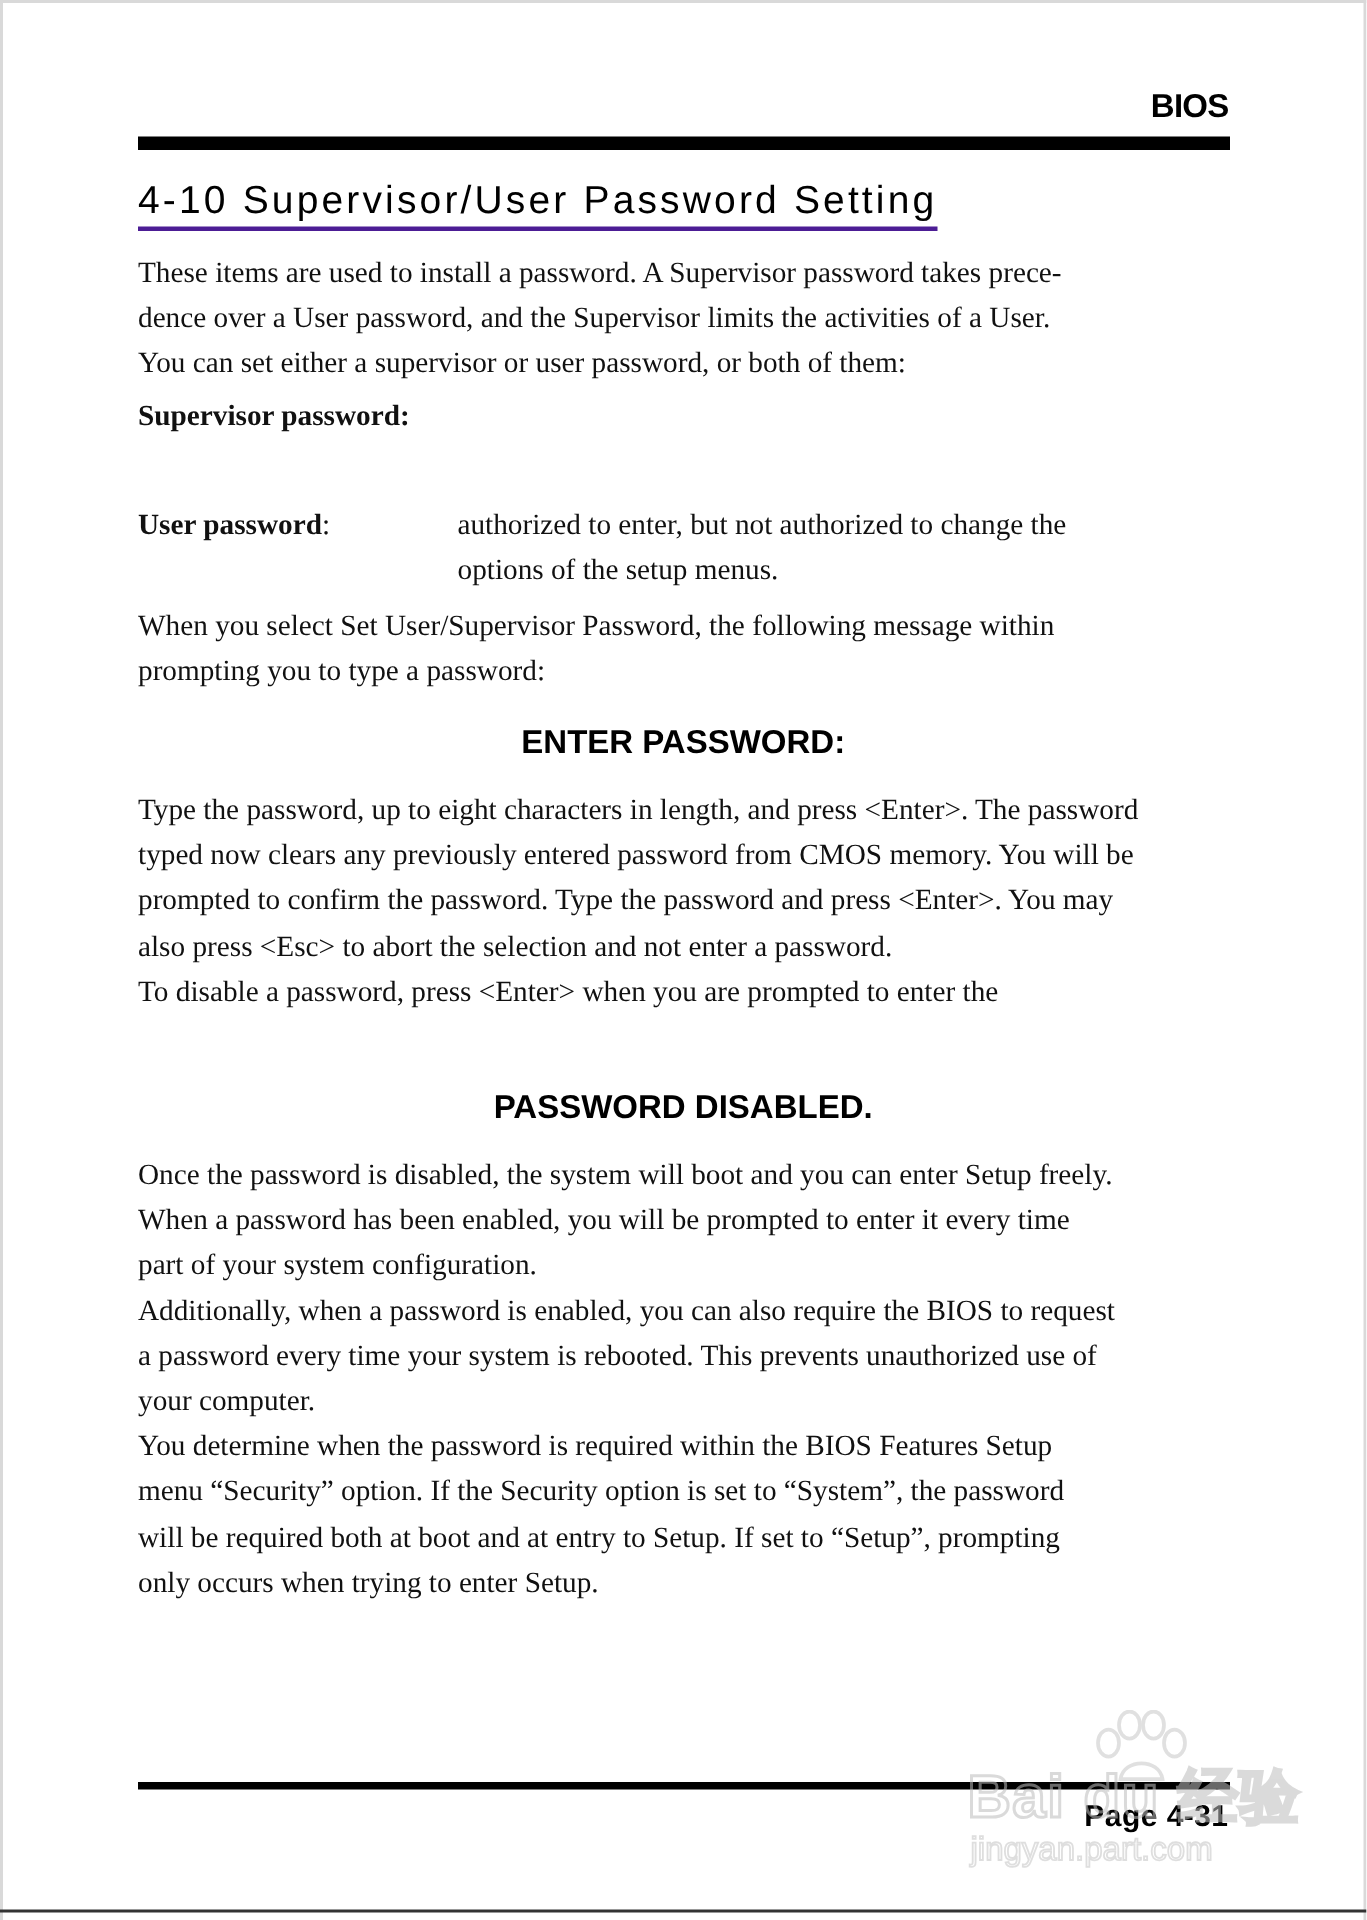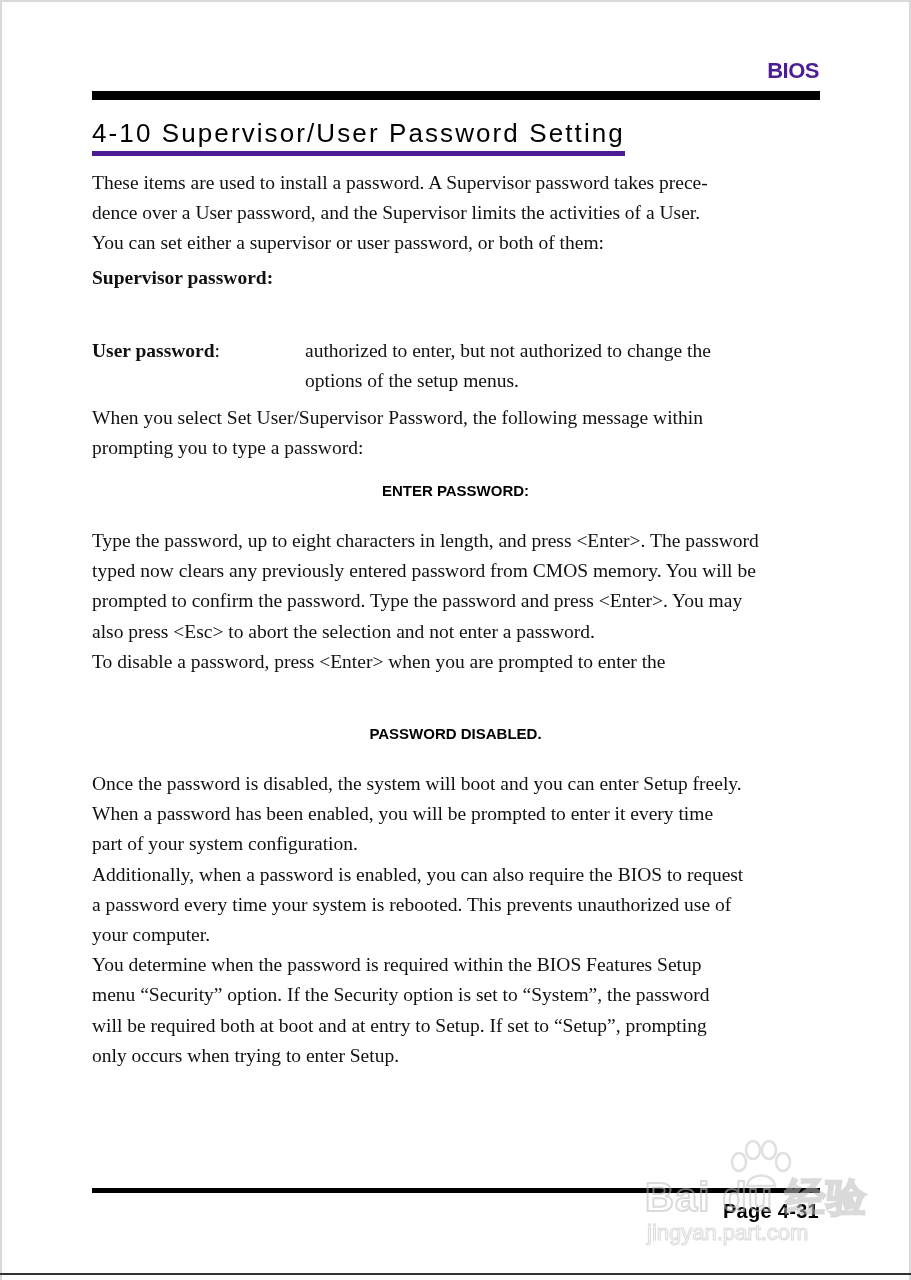--- a/index.html
+++ b/index.html
@@ -12,51 +12,51 @@
       border-left: 2px solid #d9d9d9;
       border-right: 2px solid #d9d9d9;
     }
     .page-bottom-edge {
       position: absolute; left: 0; top: 1273px; width: 911px; height: 2px; background: #333;
     }
 
     .header-label {
       position: absolute; right: 92px; top: 58px;
       font-family: "Liberation Sans", "DejaVu Sans", sans-serif;
-      font-weight: bold; font-size: 22px; letter-spacing: -0.5px; color: #4c1d95;
+      font-weight: bold; font-size: 22px; letter-spacing: -0.5px; color: #000000;
     }
     .header-rule {
       position: absolute; left: 92px; top: 91px; width: 728px; height: 9px; background: #000;
     }
 
     .section-title {
       position: absolute; left: 92px; top: 118px;
       font-family: "Liberation Sans", "DejaVu Sans", sans-serif;
       font-size: 26px; letter-spacing: 2.1px; color: #000;
       padding-bottom: 3px;
-      border-bottom: 5px solid #4c1d95;
+      border-bottom: 3px solid #4c1d95;
       white-space: nowrap;
       line-height: 30px;
     }
 
     .body-text {
       position: absolute; left: 92px; width: 730px;
       font-size: 19.5px; line-height: 30.2px; color: #111;
     }
     .body-text p { white-space: nowrap; }
 
     .def-row { position: absolute; left: 92px; width: 730px; font-size: 19.5px; line-height: 30.2px; }
     .def-term { position: absolute; left: 0; top: 0; font-weight: bold; white-space: nowrap; }
     .def-term .colon-normal { font-weight: normal; }
     .def-desc { position: absolute; left: 213px; top: 0; white-space: nowrap; }
 
     .message {
       position: absolute; left: 0; width: 911px; text-align: center;
       font-family: "Liberation Sans", "DejaVu Sans", sans-serif;
-      font-weight: bold; font-size: 15px; color: #000;
+      font-weight: bold; font-size: 22px; color: #000;
     }
 
     .footer-rule {
       position: absolute; left: 92px; top: 1188px; width: 728px; height: 5px; background: #000;
     }
     .page-number {
       position: absolute; right: 92px; top: 1200px;
       font-family: "Liberation Sans", "DejaVu Sans", sans-serif;
       font-weight: bold; font-size: 20px; color: #000; letter-spacing: 0.3px;
     }

